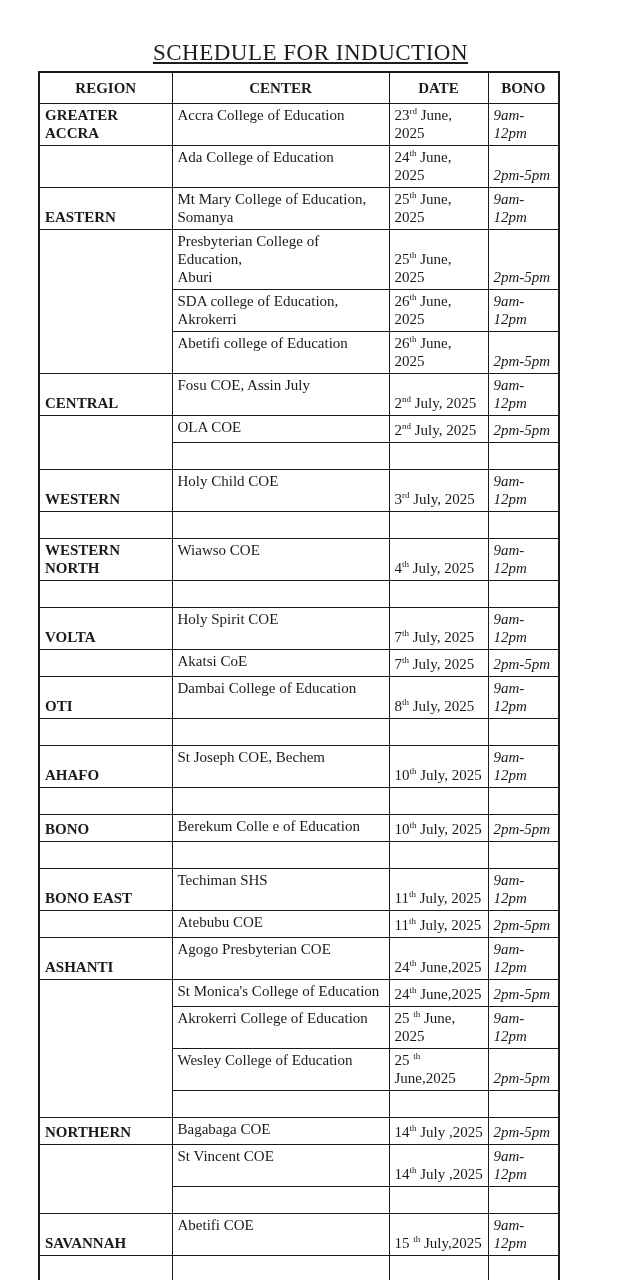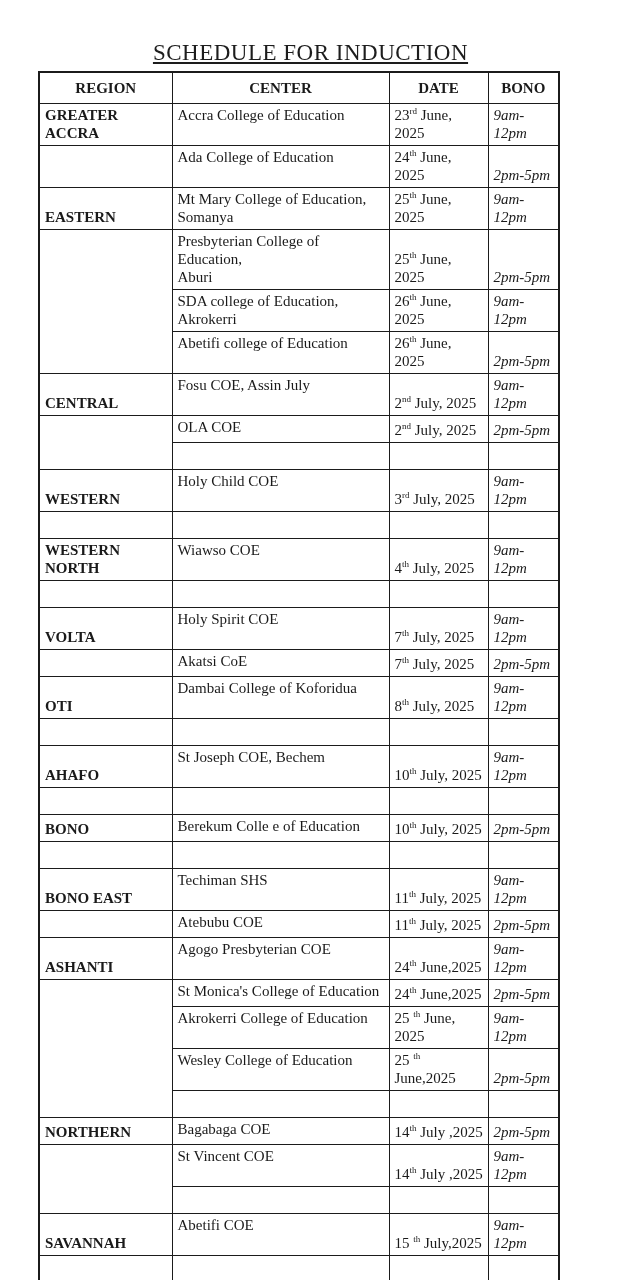--- a/index.html
+++ b/index.html
@@ -178,21 +178,21 @@
           <td class="time">9am-12pm</td>
         </tr>
         <tr>
           <td class="region"></td>
           <td class="center">Akatsi CoE</td>
           <td class="date">7<sup>th</sup> July, 2025</td>
           <td class="time">2pm-5pm</td>
         </tr>
         <tr>
           <td class="region">OTI</td>
-          <td class="center">Dambai College of Koforidua</td>
+          <td class="center">Dambai College of Education</td>
           <td class="date">8<sup>th</sup> July, 2025</td>
           <td class="time">9am-12pm</td>
         </tr>
         <tr>
           <td class="region"></td>
           <td class="center"></td>
           <td class="date"></td>
           <td class="time"></td>
         </tr>
         <tr>

